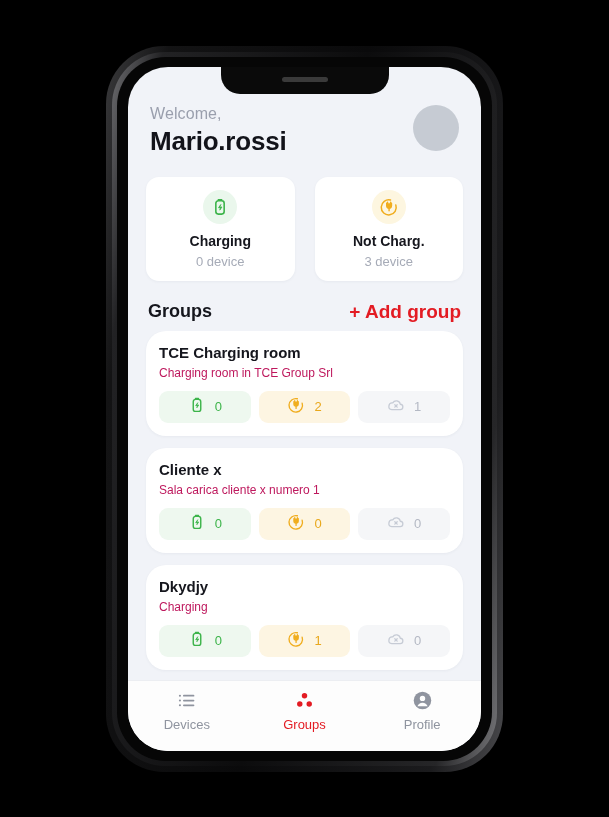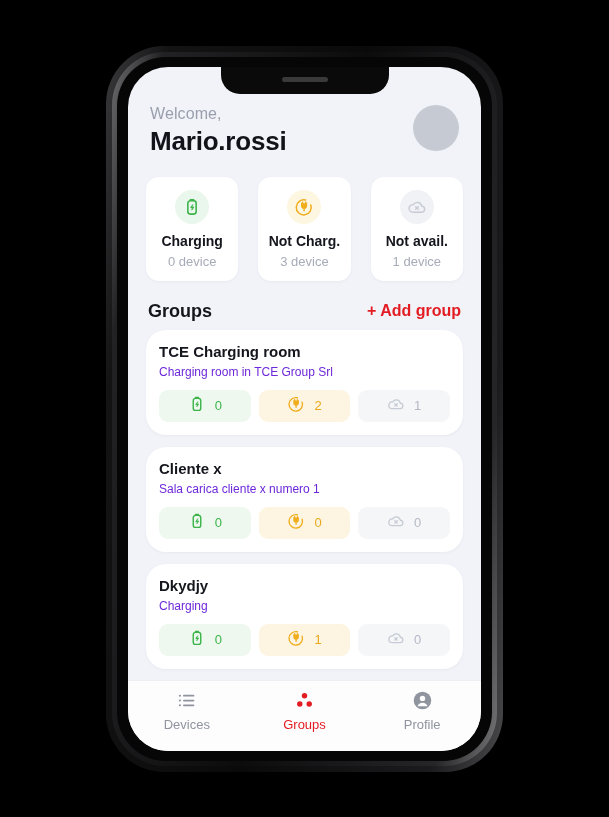--- a/index.html
+++ b/index.html
@@ -161,21 +161,21 @@
     justify-content: space-between;
     padding: 20px 20px 8px 20px;
     flex: 0 0 auto;
   }
   #groups-title {
     font-size: 18px;
     font-weight: 700;
     color: #15161d;
   }
   #add-group-button {
-    font-size: 16px;
+    font-size: 19px;
     font-weight: 700;
     color: #e31b23;
     cursor: pointer;
     user-select: none;
   }
 
   
   #group-list {
     flex: 1 1 auto;
     overflow: hidden;
@@ -188,21 +188,21 @@
     margin-bottom: 12px;
     box-shadow: 0 1px 3px rgba(40,50,80,0.05);
   }
   .group-name {
     font-size: 15px;
     font-weight: 700;
     color: #15161d;
   }
   .group-desc {
     font-size: 12px;
-    color: #6d28d9;
+    color: #be185d;
     margin-top: 5px;
   }
   .group-chips {
     display: flex;
     gap: 8px;
     margin-top: 11px;
   }
   .chip {
     flex: 1 1 0;
     height: 32px;
@@ -284,30 +284,20 @@
         <div class="stat-icon-circle amber">
           <svg width="20" height="20" viewBox="0 0 24 24" fill="none" stroke="#f0ad1e" stroke-width="1.8" stroke-linecap="round" stroke-linejoin="round">
             <path d="M20.2 9.5a9 9 0 1 1-6.4-5.8"></path>
             <path d="M9.2 7.4v3.1a2.9 2.9 0 0 0 5.8 0V7.4" fill="#f0ad1e" stroke="#f0ad1e" stroke-width="1.6"></path>
             <path d="M10.3 6.2v1.6M13.9 6.2v1.6" stroke="#f0ad1e" stroke-width="1.7"></path>
             <path d="M12.1 13.4v3.2" stroke="#f0ad1e" stroke-width="1.7"></path>
           </svg>
         </div>
         <div class="stat-title">Not Charg.</div>
         <div class="stat-sub">3 device</div>
-      </div>
-      <div class="stat-card">
-        <div class="stat-icon-circle gray">
-          <svg width="20" height="20" viewBox="0 0 24 24" fill="none" stroke="#c6cbd5" stroke-width="1.7" stroke-linecap="round" stroke-linejoin="round">
-            <path d="M6.4 18.2h11a3.6 3.6 0 0 0 .3-7.2A5.4 5.4 0 0 0 7.7 9.2a4.5 4.5 0 0 0-1.3 9z"></path>
-            <path d="M10.4 11.6l3.2 3.2M13.6 11.6l-3.2 3.2"></path>
-          </svg>
-        </div>
-        <div class="stat-title">Not avail.</div>
-        <div class="stat-sub">1 device</div>
       </div>
     </div>
 
   <div id="groups-section-header">
     <div id="groups-title">Groups</div>
     <div id="add-group-button">+ Add group</div>
   </div>
 
   <div id="group-list">
       <div class="group-card">

